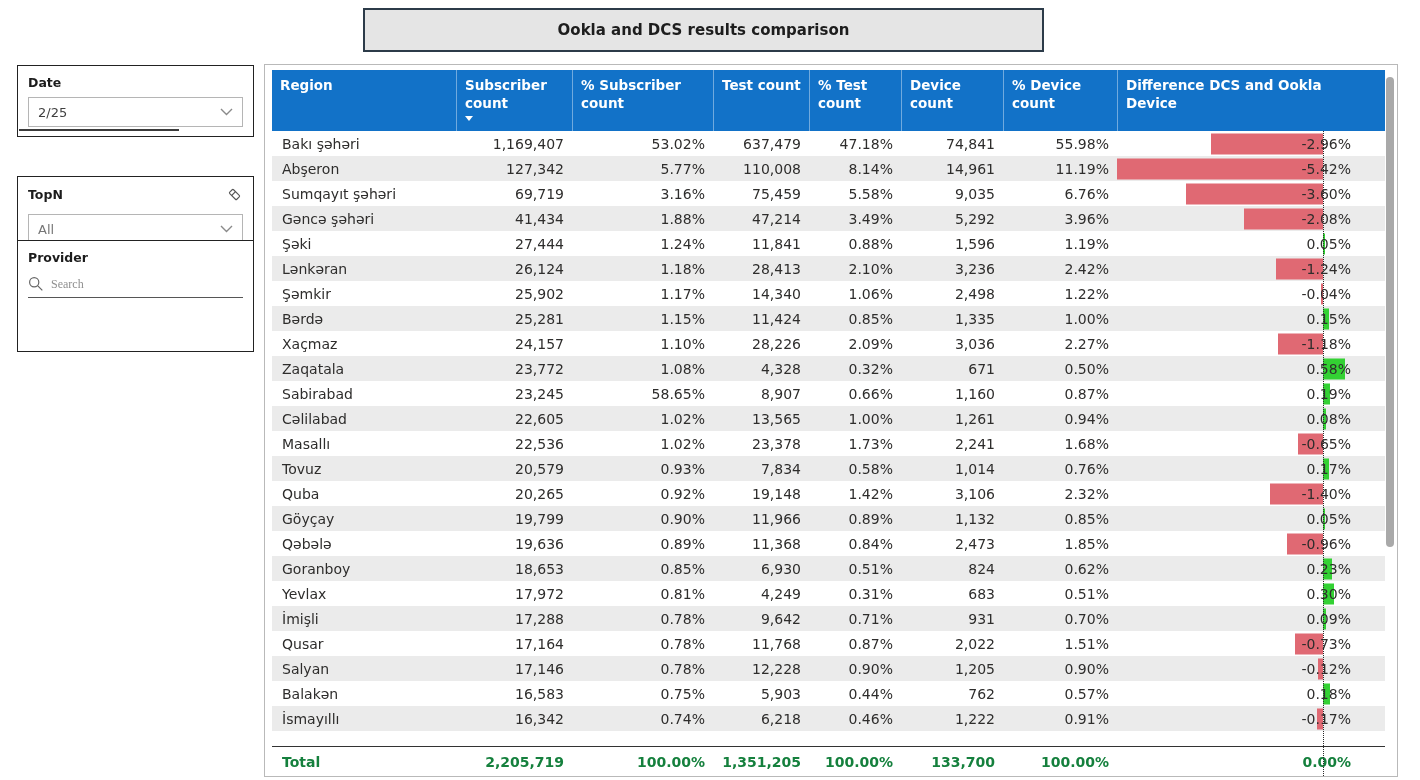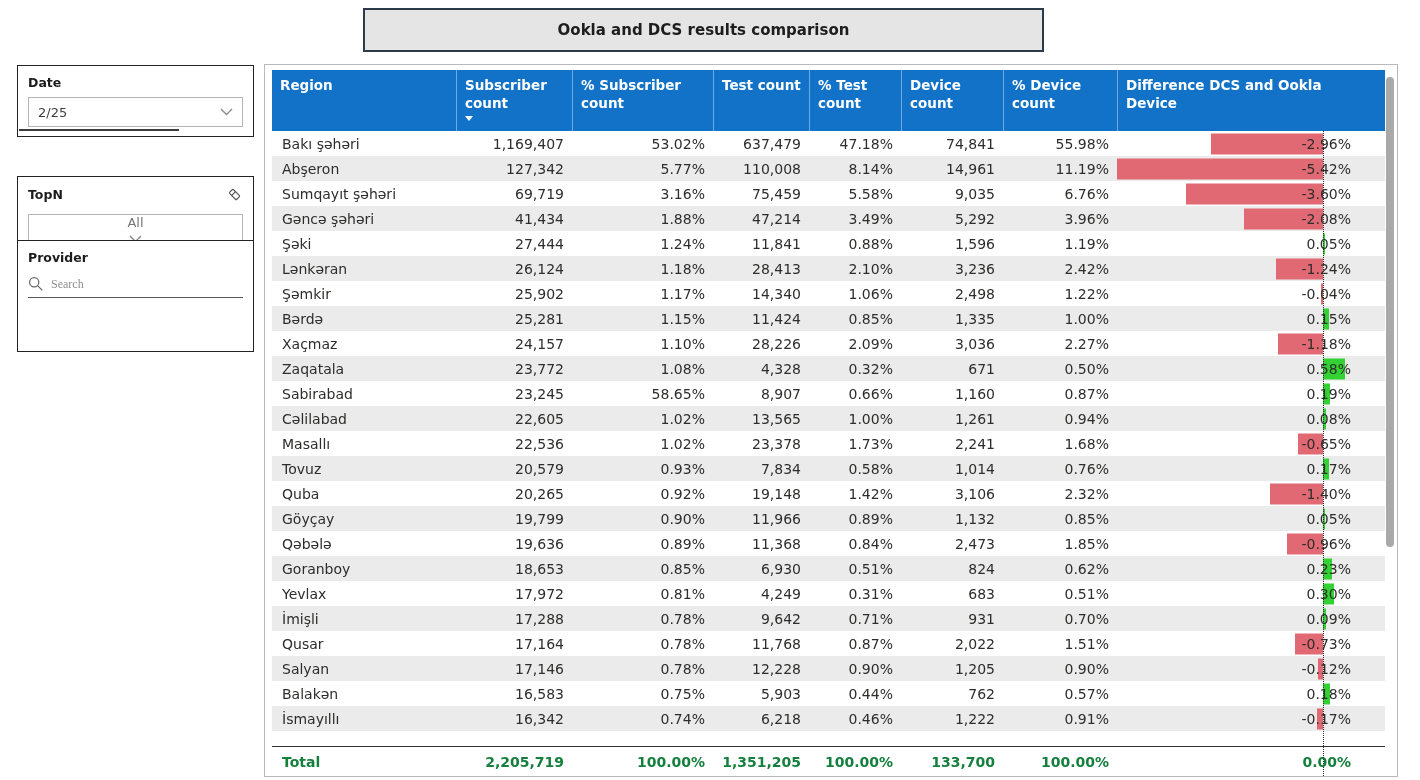--- a/index.html
+++ b/index.html
@@ -24,21 +24,21 @@
   #provider-box { left:17px; top:240px; width:237px; height:112px; }
   .filter-label { font-size:12.5px; font-weight:bold; color:#1c1c1c; }
   .label-row { display:flex; justify-content:space-between; align-items:center; padding:9px 10px 0 10px; }
   .dropdown {
     position:absolute; left:10px; right:10px; height:30px;
     border:1px solid #b5b5b5; background:#fff; cursor:pointer;
     display:flex; align-items:center; justify-content:space-between; padding:0 9px;
     font-size:13px;
   }
   #date-box .dropdown { top:31px; }
-  #topn-box .dropdown { top:37px;flex-direction:column; }
+  #topn-box .dropdown { top:37px; }
   .dd-value { color:#3f3f3f; }
   .dd-value.grey { color:#767676; }
   .slicer-underline { position:absolute; left:1px; top:63px; width:160px; height:2px; background:#3c3c3c; }
   .search-row {
     position:absolute; left:10px; right:10px; top:30px; height:27px;
     display:flex; align-items:center; gap:7px; border-bottom:1.5px solid #565656;
   }
   .search-input { border:none; outline:none; flex:1; font-size:12px; color:#333; font-family:Liberation Serif, serif; background:transparent; }
   .search-input::placeholder { color:#8f8f8f; }
 

